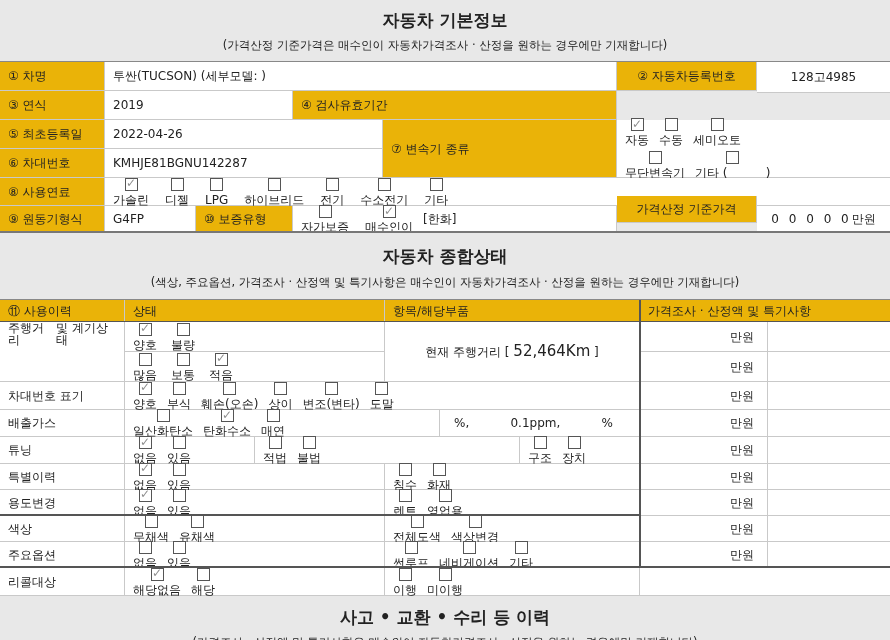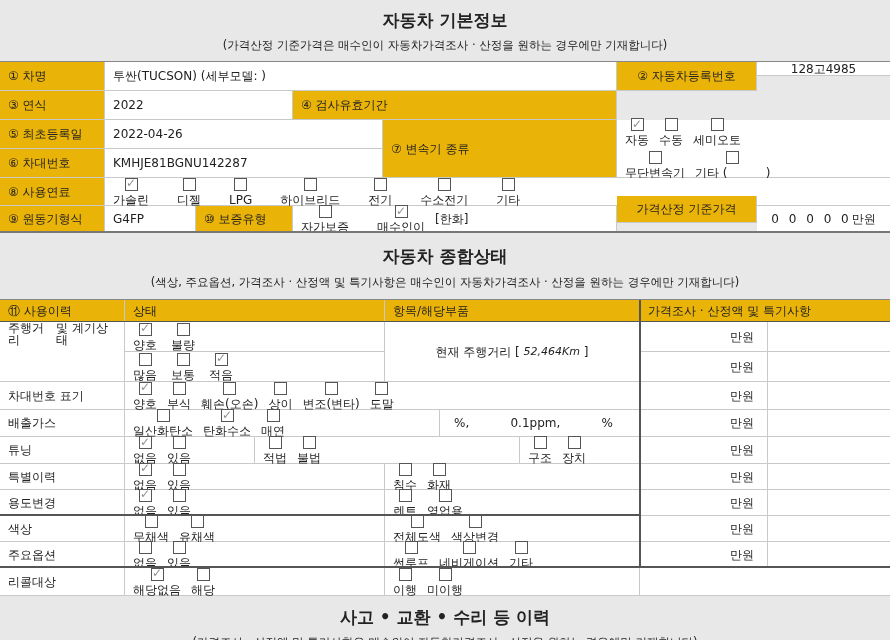--- a/index.html
+++ b/index.html
@@ -10,48 +10,48 @@
      padding:0 8px;font-size:12px;color:#222;border-right:1px solid #c9c9c9;border-bottom:1px solid #c9c9c9;line-height:1;}
   .g{background:#eab308;}
   .nr{border-right:none;}
   .ctr{justify-content:center;padding:0 2px;}
   .mw{justify-content:flex-end;padding-right:13px;}
   .col{flex-direction:column;align-items:flex-start;justify-content:center;gap:5px;}
   .ml{flex-direction:row;align-items:flex-start;justify-content:center;gap:3px;}
   .t1{position:absolute;width:100%;text-align:center;font-weight:bold;font-size:17px;color:#222;}
   .t2{position:absolute;width:100%;text-align:center;font-size:11.5px;color:#222;}
   .line{position:absolute;}
-  .cbg{display:flex;align-items:center;gap:28px;}
+  .cbg{display:flex;align-items:center;gap:16px;}
   .cbg.tight{gap:10px;}
   .cbi{display:inline-flex;align-items:center;gap:3px;flex-direction:column;}
   .cbx{width:11px;height:11px;border:1px solid #555;background:#fff;display:inline-flex;
        align-items:center;justify-content:center;font-size:12px;color:#8f8f8f;flex:0 0 auto;}
   .cbx.on::after{content:"✓";margin-top:-2px;}
   .cbl{white-space:pre;font-size:12px;}
-  .big{font-size:11px;font-style:italic;}
+  .big{font-size:15px;}
   .digits{letter-spacing:3px;}
   .note{margin-left:10px;}
   .emv{display:flex;justify-content:space-between;padding:0 26px 0 14px;}
 </style>
 </head>
 <body>
 
 <div id="page">
 
   <div class="t1" style="top:9px">자동차 기본정보</div>
   <div class="t2" style="top:38px">(가격산정 기준가격은 매수인이 자동차가격조사 · 산정을 원하는 경우에만 기재합니다)</div>
   <div class="line" style="left:0;top:61px;width:890px;height:1px;background:#888"></div>
 
   <div class="c g" style="left:0;top:62px;width:105px;height:29px">① 차명</div>
   <div class="c" style="left:105px;top:62px;width:512px;height:29px">투싼(TUCSON) (세부모델: )</div>
   <div class="c g ctr" style="left:617px;top:62px;width:140px;height:29px">② 자동차등록번호</div>
-  <div class="c ctr nr" style="left:757px;top:62px;width:133px;height:14px">128고4985</div>
+  <div class="c ctr nr" style="left:757px;top:62px;width:133px;height:31px">128고4985</div>
 
   <div class="c g" style="left:0;top:91px;width:105px;height:29px">③ 연식</div>
-  <div class="c" style="left:105px;top:91px;width:188px;height:29px">2022</div>
+  <div class="c" style="left:105px;top:91px;width:188px;height:29px">2019</div>
   <div class="c g" style="left:293px;top:91px;width:324px;height:29px">④ 검사유효기간</div>
 
   <div class="c g" style="left:0;top:120px;width:105px;height:29px">⑤ 최초등록일</div>
   <div class="c" style="left:105px;top:120px;width:278px;height:29px">2022-04-26</div>
   <div class="c g" style="left:383px;top:120px;width:234px;height:58px">⑦ 변속기 종류</div>
   <div class="c col nr" style="left:617px;top:120px;width:273px;height:58px">
     <span class="cbg tight">
         <span class="cbi">
           <span class="cbx on"></span>
           <span class="cbl">자동</span>

